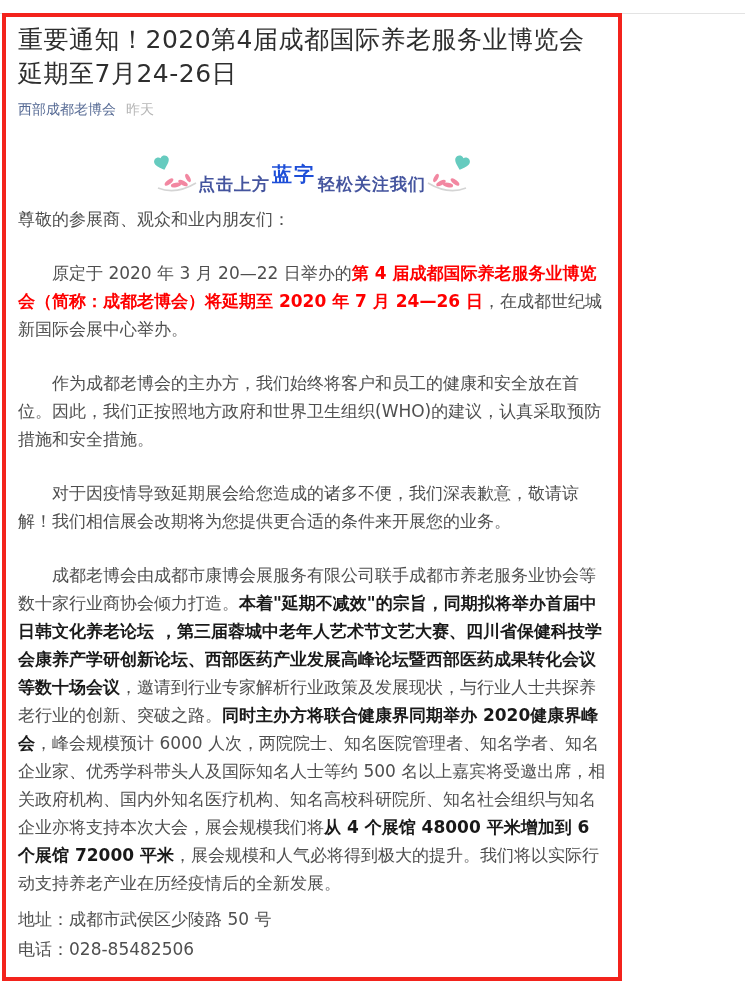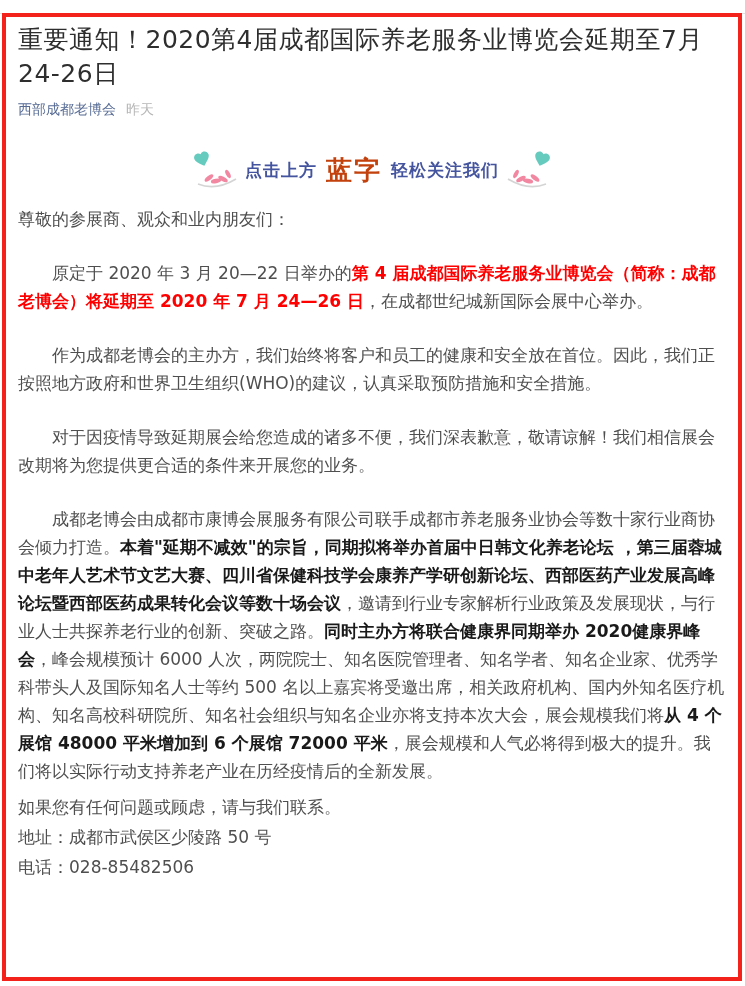--- a/index.html
+++ b/index.html
@@ -1,28 +1,28 @@
 <!DOCTYPE html>
 <html><head>
 <meta charset="utf-8">
 <style>
   html,body{margin:0;padding:0;background:#ffffff;}
   .page{position:relative;width:745px;height:986px;background:#ffffff;overflow:hidden;
         font-family:"DejaVu Sans","Liberation Sans",sans-serif;}
   .top-hairline{position:absolute;left:0;top:13px;width:745px;height:1px;background:#e3e3e3;}
-  .frame{position:absolute;left:2px;top:13px;width:740px;height:968px;box-sizing:border-box;
+  .frame{position:absolute;left:2px;top:13px;width:620px;height:968px;box-sizing:border-box;
          border:4px solid #f3231c;background:#ffffff;padding:4px 12px 0 12px;overflow:hidden;}
   h1.title{margin:2px 0 0 0;font-size:25px;line-height:34px;font-weight:500;color:#2e2e2e;
            letter-spacing:0.5px;}
   .meta{margin-top:8px;font-size:14px;line-height:21px;}
   .account-link{color:#576b95;text-decoration:none;cursor:pointer;}
   .publish-time{color:#b7b7b7;margin-left:10px;}
-  .banner{margin-top:24px;height:52px;display:flex;justify-content:center;align-items:center;gap:7px;}
+  .banner{margin-top:24px;height:52px;display:flex;justify-content:center;align-items:flex-end;}
   .banner .navy{color:#44549e;font-size:17px;font-weight:bold;letter-spacing:1px;}
-  .banner .cyan{color:#c2410c;font-size:26px;font-weight:bold;letter-spacing:2px;margin:16px 2px;}
+  .banner .cyan{color:#1d4ed8;font-size:20px;font-weight:bold;letter-spacing:2px;margin:8px 2px;}
   .flourish{width:46px;height:44px;flex:0 0 auto;}
   .flourish.right{transform:scaleX(-1);}
   .content{color:#4f4f4f;font-size:17px;line-height:28px;}
   .content p{margin:26px 0 0 0;}
   .content p.first{margin-top:9px;}
   .content p.indent{text-indent:2em;}
   .seg-red{color:#fe0000;font-weight:bold;}
   .seg-bold{color:#191919;font-weight:bold;}
   .contact p{margin:0;line-height:30px;}
   .contact{margin-top:7px;}
@@ -77,21 +77,20 @@
       <p class="indent"><span>原定于 2020 年 3 月 20—22 日举办的</span><span class="seg-red">第 4 届成都国际养老服务业博览会（简称：成都老博会）将延期至 2020 年 7 月 24—26 日</span><span>，在成都世纪城新国际会展中心举办。</span></p>
 
       <p class="indent">作为成都老博会的主办方，我们始终将客户和员工的健康和安全放在首位。因此，我们正按照地方政府和世界卫生组织(WHO)的建议，认真采取预防措施和安全措施。</p>
 
       <p class="indent">对于因疫情导致延期展会给您造成的诸多不便，我们深表歉意，敬请谅解！我们相信展会改期将为您提供更合适的条件来开展您的业务。</p>
 
       <p class="indent"><span>成都老博会由成都市康博会展服务有限公司联手成都市养老服务业协会等数十家行业商协会倾力打造。</span><span class="seg-bold">本着"延期不减效"的宗旨，同期拟将举办首届中日韩文化养老论坛 ，第三届蓉城中老年人艺术节文艺大赛、四川省保健科技学会康养产学研创新论坛、西部医药产业发展高峰论坛暨西部医药成果转化会议等数十场会议</span><span>，邀请到行业专家解析行业政策及发展现状，与行业人士共探养老行业的创新、突破之路。</span><span class="seg-bold">同时主办方将联合健康界同期举办 2020健康界峰会</span><span>，峰会规模预计 6000 人次，两院院士、知名医院管理者、知名学者、知名企业家、优秀学科带头人及国际知名人士等约 500 名以上嘉宾将受邀出席，相关政府机构、国内外知名医疗机构、知名高校科研院所、知名社会组织与知名企业亦将支持本次大会，展会规模我们将</span><span class="seg-bold">从 4 个展馆 48000 平米增加到 6 个展馆 72000 平米</span><span>，展会规模和人气必将得到极大的提升。我们将以实际行动支持养老产业在历经疫情后的全新发展。</span></p>
 
 
       <div class="contact">
-        <p>如果您有任何问题或顾虑，请与我们联系。</p>
         <p>地址：成都市武侯区少陵路 50 号</p>
         <p>电话：028-85482506</p>
       </div>
 
     </div>
 
   </div>
 </div>
 
 </body></html>

